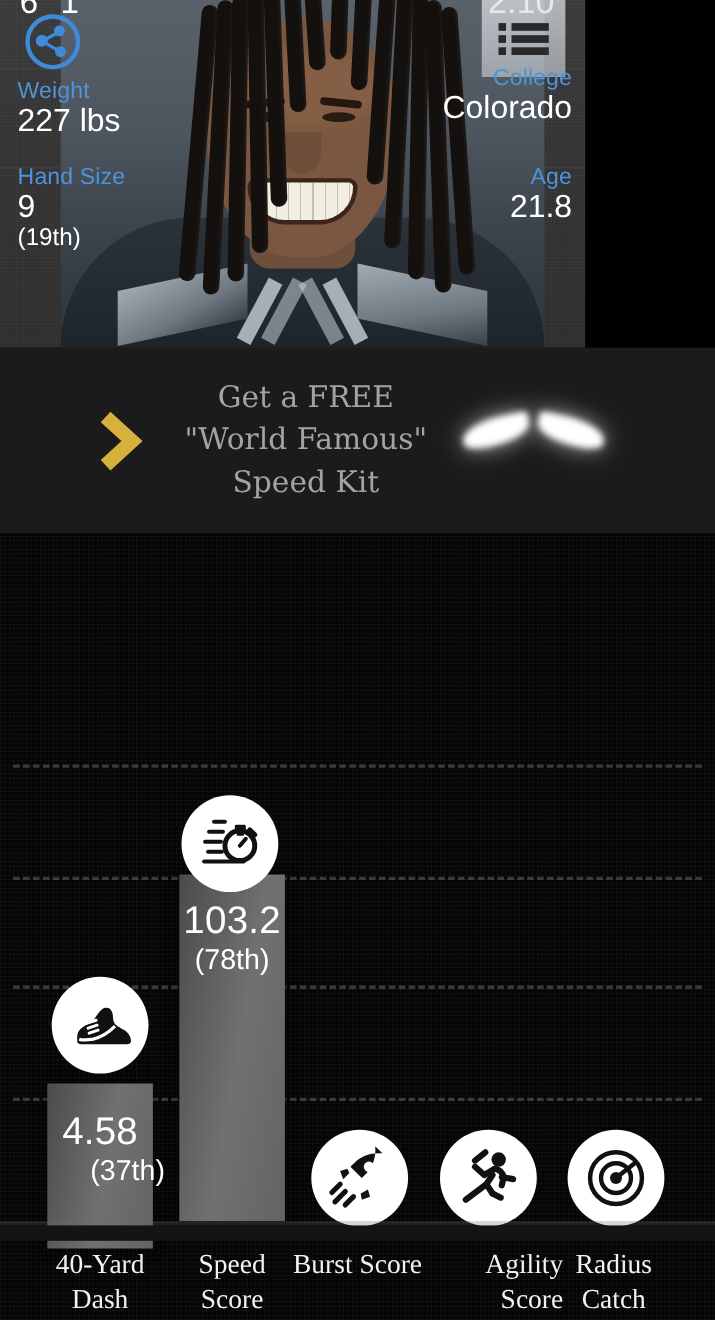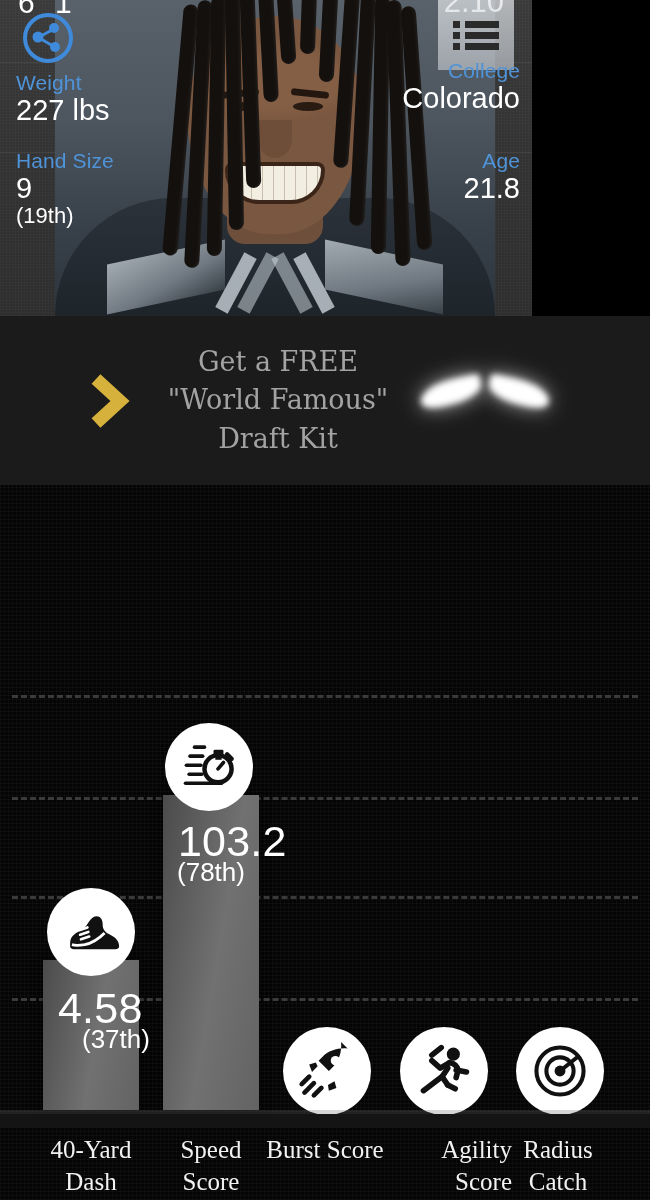--- a/index.html
+++ b/index.html
@@ -169,22 +169,22 @@
   .axis-strip{
     position:absolute; left:0; top:629px; width:650px; height:14px;
     background:#141414;
   }
   .bar{
     position:absolute; bottom:0; width:96px;
     background:linear-gradient(100deg,#4b4b4b 0%,#717171 55%,#636363 100%);
     box-shadow:0 0 9px rgba(0,0,0,.55);
   }
   .bar-val{
-    position:absolute; left:0; width:100%; text-align:left;
-    color:#ffffff; font-size:43px; letter-spacing:.2px;padding-left:15px;
+    position:absolute; left:0; width:100%; text-align:center;
+    color:#ffffff; font-size:35px; letter-spacing:.2px;
   }
   .bar-rank{
     position:absolute; left:0; width:100%; text-align:center;
     color:#ffffff; font-size:26px;
   }
   .metric-icon{
     position:absolute; width:88px; height:88px; border-radius:50%;
     background:#ffffff; display:flex; align-items:center; justify-content:center;
   }
   .metric-icon svg{ display:block; }
@@ -292,39 +292,39 @@
 
   <div class="ad-banner">
     <div class="ad-chevron">
       <svg width="40" height="56" viewBox="0 0 40 56">
         <polyline points="6,6 30,28 6,50" fill="none" stroke="#d6b13c" stroke-width="13" stroke-linejoin="miter"></polyline>
       </svg>
     </div>
     <div class="ad-text">
       <div>Get a FREE</div>
       <div>"World Famous"</div>
-      <div>Draft Kit</div>
+      <div>Speed Kit</div>
     </div>
   </div>
   <div class="ad-eyes">
     <div class="ad-eye l"></div>
     <div class="ad-eye r"></div>
   </div>
 
   <div class="chart-section">
 
 
     <div class="plot">
 
       <div class="gridline" style="top:210px;"></div>
       <div class="gridline" style="top:312px;"></div>
       <div class="gridline" style="top:411px;"></div>
       <div class="gridline" style="top:513px;"></div>
 
-      <div class="bar" style="left:43px; height:150px; top:475px;">
+      <div class="bar" style="left:43px; height:150px; top:500px;">
         <div class="bar-val" style="top:24px;">4.58</div>
         <div class="bar-rank" style="top:64px;padding-left:39px;">(37th)</div>
       </div>
       <div class="metric-icon" style="left:47px; top:403px;">
         <svg width="58" height="58" viewBox="0 0 64 64">
           <path d="M9 44c0-3 1-6 3-8 4-4 9-5 13-9 3-3 5-8 9-11 3-2 7-2 9 1 3 4 1 8 3 12 2 5 9 6 13 10 3 3 4 6 4 9 0 2-2 3-4 3H13c-2 0-4-1-4-3z" fill="#111"></path>
           <path d="M11 46c3 1 8 1 14 0 9-2 16-7 22-13" fill="none" stroke="#fff" stroke-width="3.2"></path>
           <g stroke="#fff" stroke-width="3" stroke-linecap="round">
             <line x1="19" y1="30" x2="28" y2="27"></line>
             <line x1="20" y1="35" x2="29" y2="32"></line>

